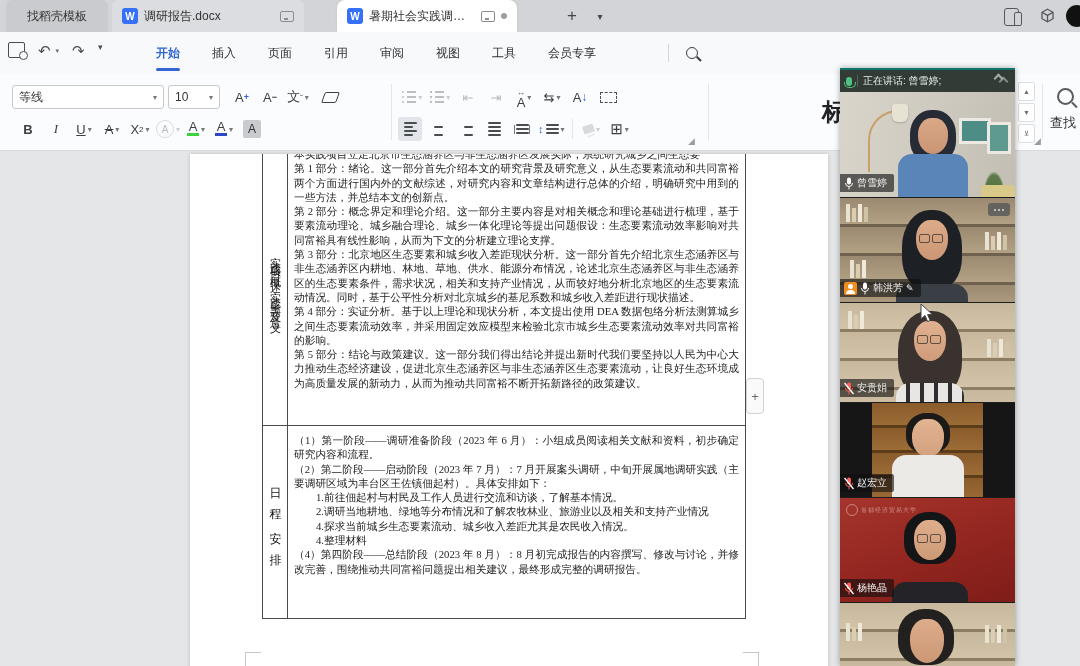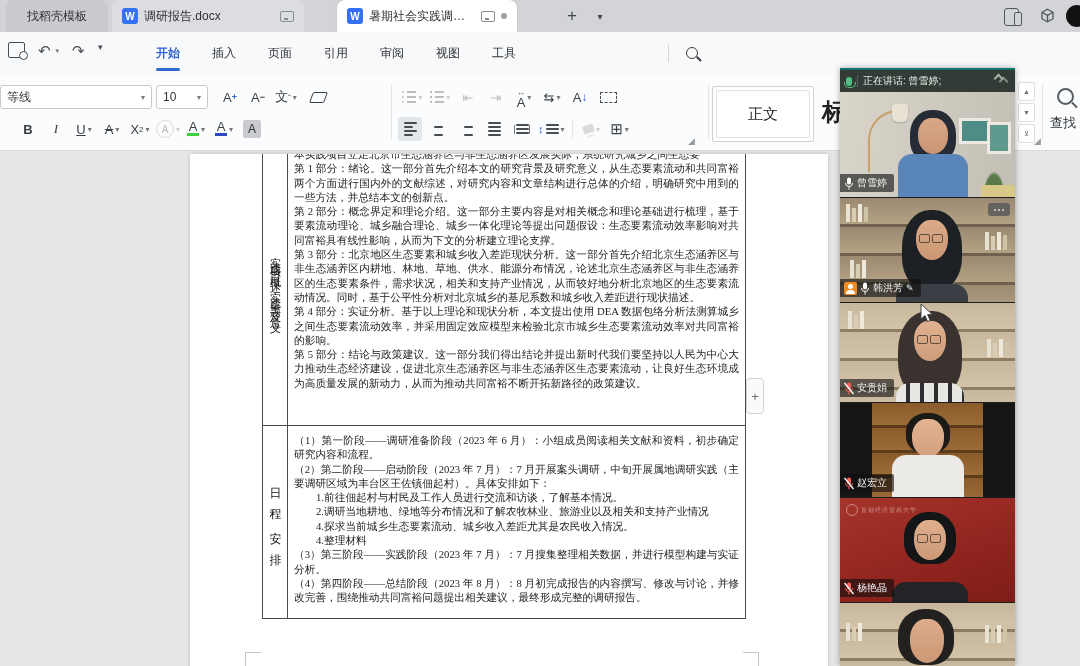--- a/index.html
+++ b/index.html
@@ -225,28 +225,29 @@
     <div class="qa qa-more">▾</div>
 
     <div class="menu-items">
       <div class="mi active">开始</div>
       <div class="mi">插入</div>
       <div class="mi">页面</div>
       <div class="mi">引用</div>
       <div class="mi">审阅</div>
       <div class="mi">视图</div>
       <div class="mi">工具</div>
+      <div class="mi">会员专享</div>
     </div>
     <div class="menu-sep"></div>
     <div class="menu-search"><span class="mag"></span></div>
   </div>
 
   <div class="ribbon">
 
-    <div class="rowA" style="left:0;text-align:right;">
+    <div class="rowA" style="left:12px;text-align:right;">
       <div class="selbox" style="width:152px;">
         <span>等线</span>
         <span class="caret">▾</span>
       </div>
       <div class="selbox" style="width:52px;margin-left:4px;">
         <span>10</span>
         <span class="caret">▾</span>
       </div>
       <span class="icn" style="margin-left:10px;">A<span class="supblue">+</span></span>
       <span class="icn">A<span class="supdark">−</span></span>
@@ -395,24 +396,20 @@
         </span>
       <span class="icn">
           <span style="font-size:15px;">⊞</span>
           <span class="caret">▾</span>
         </span>
     </div>
 
     <span class="grpexp" style="left:688px;top:62px;">◢</span>
     <div class="vsep" style="position:absolute;left:702px;top:10px;"></div>
 
-    <div class="stylebox">
-      <span class="inner"></span>
-      <span class="txt">正文</span>
-    </div>
     <div class="stylepartial">标</div>
 
     <div class="galarrows">
       <span class="ga">▲</span>
       <span class="ga">▼</span>
       <span class="ga">⊻</span>
     </div>
     <span class="grpexp" style="left:1034px;top:62px;">◢</span>
     <div class="findsep"></div>
     <div class="findblk">
@@ -441,21 +438,20 @@
           <div class="hcell">
             <span class="vh vh2">日程安排</span>
           </div>
           <div class="ccell">
             <div>（1）第一阶段——调研准备阶段（2023 年 6 月）：小组成员阅读相关文献和资料，初步确定研究内容和流程。</div>
             <div>（2）第二阶段——启动阶段（2023 年 7 月）：7 月开展案头调研，中旬开展属地调研实践（主要调研区域为丰台区王佐镇佃起村）。具体安排如下：</div>
             <div class="indent">1.前往佃起村与村民及工作人员进行交流和访谈，了解基本情况。</div>
             <div class="indent">2.调研当地耕地、绿地等分布情况和了解农牧林业、旅游业以及相关和支持产业情况</div>
             <div class="indent">4.探求当前城乡生态要素流动、城乡收入差距尤其是农民收入情况。</div>
             <div class="indent">4.整理材料</div>
-            <div>（3）第三阶段——实践阶段（2023 年 7 月）：7 月搜集整理相关数据，并进行模型构建与实证分析。</div>
             <div>（4）第四阶段——总结阶段（2023 年 8 月）：8 月初完成报告的内容撰写、修改与讨论，并修改完善，围绕推动共同富裕问题提出相关建议，最终形成完整的调研报告。</div>
           </div>
         </div>
       </div>
       <div class="cornermark cm-left"></div>
       <div class="cornermark cm-right"></div>
     </div>
     <div class="plusbtn">+</div>
   </div>
 

